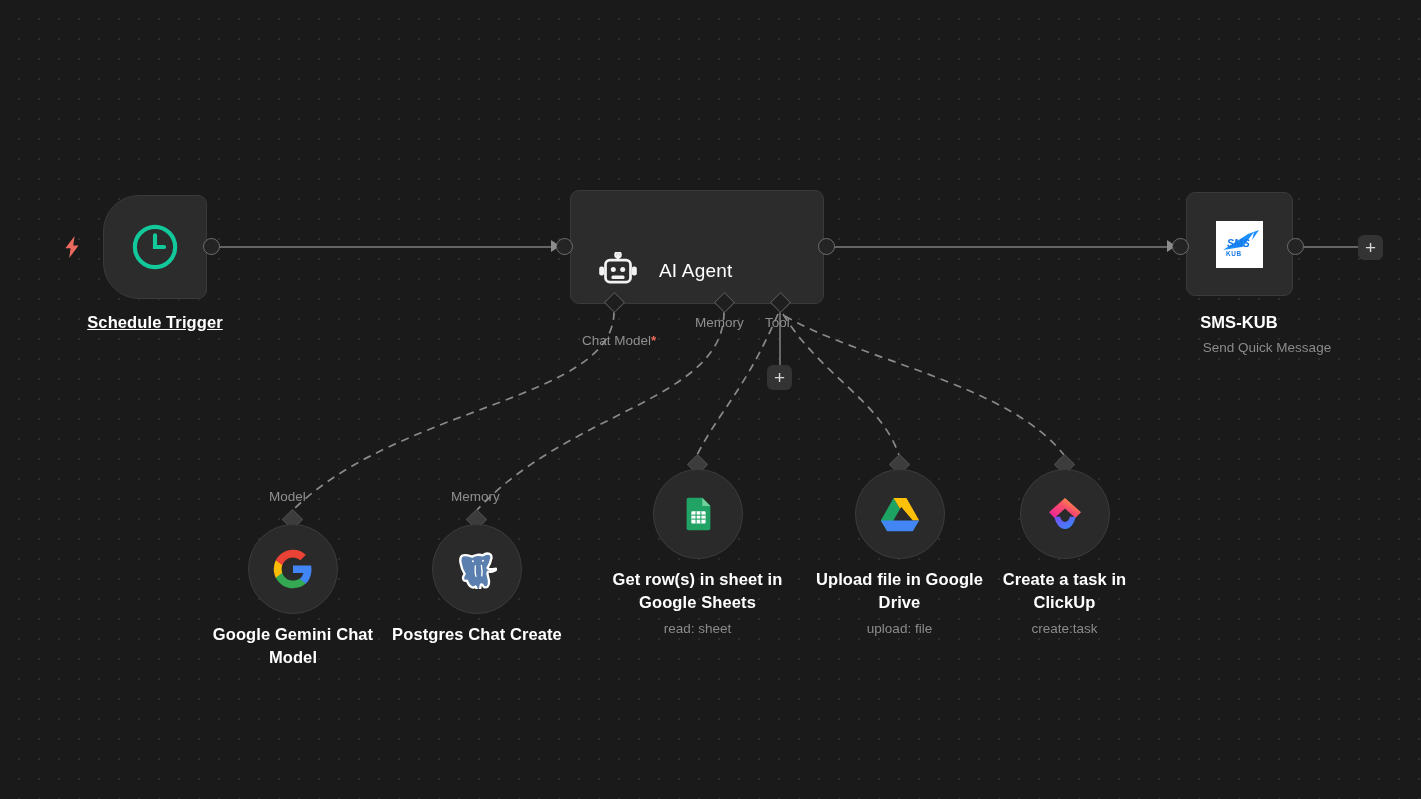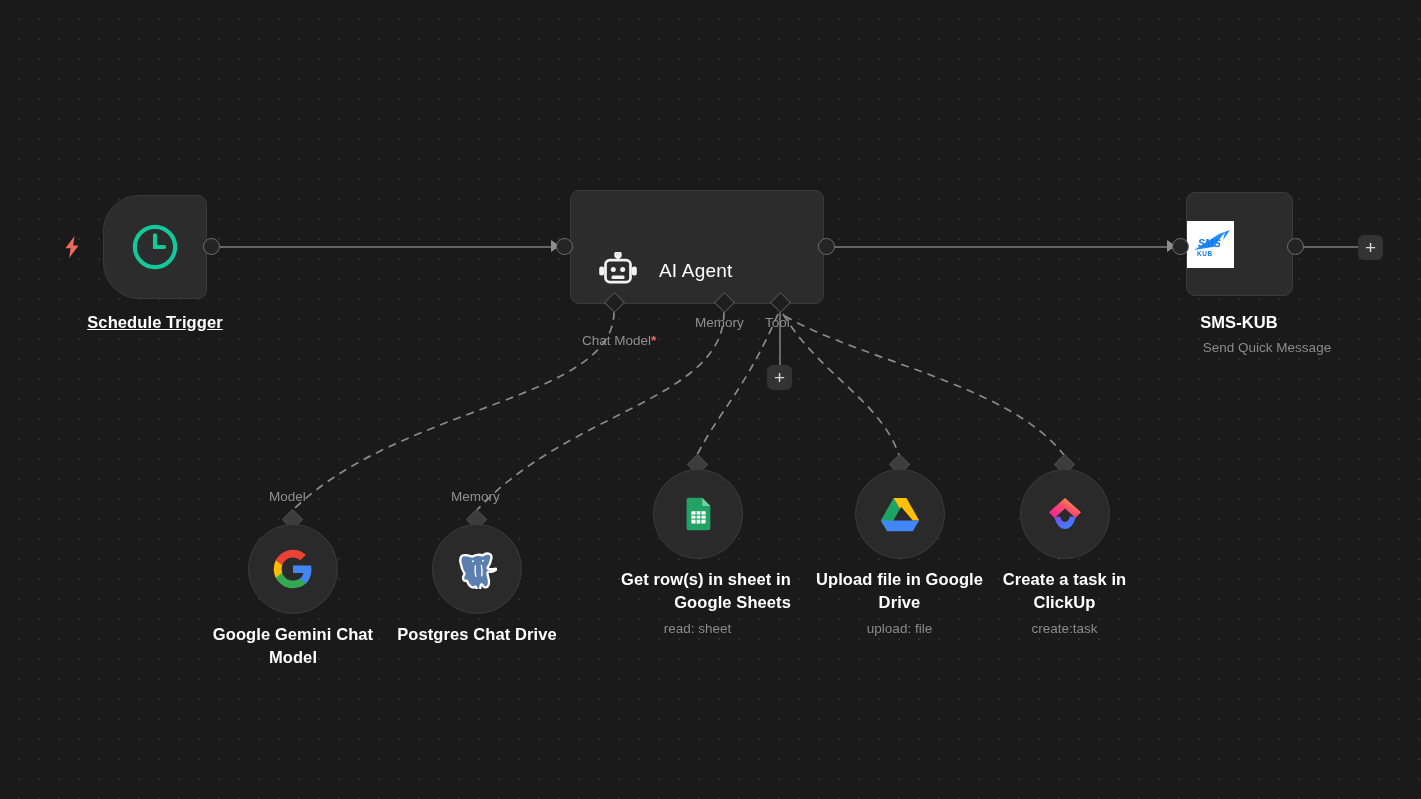--- a/index.html
+++ b/index.html
@@ -189,21 +189,21 @@
   </div>
 
   <div class="diamond hollow" style="left:717px; top:295px;"></div>
   <div class="port-label" style="left:695px; top:315px;">Memory</div>
 
   <div class="diamond hollow" style="left:773px; top:295px;"></div>
   <div class="port-label" style="left:765px; top:315px;">Tool</div>
 
   <div class="plus-btn" style="left:767px; top:365px;">+</div>
 
-  <div class="node rect-node" style="left:1186px; top:192px; width:107px; height:104px; justify-content:flex-start;">
+  <div class="node rect-node" style="left:1186px; top:192px; width:107px; height:104px; justify-content:center;">
     <span class="sms-tile">
       <svg width="43" height="40" viewBox="0 0 43 40">
         <path d="M5 26 L30 10 L41 6 L30 22 Z" fill="#1e8fff"></path>
         <path d="M7 30 L26 30 L33 21 L36 8 L24 24 Z" fill="#ffffff"></path>
         <text x="9" y="23" font-family="Liberation Sans, sans-serif" font-size="10.5" font-weight="bold" font-style="italic" fill="#1578e8">SMS</text>
         <text x="8" y="31.5" font-family="Liberation Sans, sans-serif" font-size="6.4" font-weight="bold" fill="#1578e8" letter-spacing="0.6">KUB</text>
       </svg>
     </span>
   </div>
   <div class="io-arrow" style="left:1167px; top:240px;"></div>
@@ -239,39 +239,39 @@
           <circle cx="17.5" cy="13.5" r="1.1"></circle>
           <circle cx="28.5" cy="12.8" r="1.1"></circle>
         </g>
         <g stroke="#ffffff" stroke-width="1.5" fill="none" stroke-linecap="round">
           <path d="M20.2 18.5c-.4 4.5-.2 9 .6 11.5"></path>
           <path d="M26.8 18c.8 4 .9 8.5.5 11.5"></path>
         </g>
       </svg>
     </span>
   </div>
-  <div class="nlabel" style="left:392px; top:623px; width:170px;">Postgres Chat Drive</div>
+  <div class="nlabel" style="left:392px; top:623px; width:170px;">Postgres Chat Create</div>
 
   <div class="diamond" style="left:690px; top:457px;"></div>
   <div class="node circ-node" style="left:653px; top:469px; width:90px; height:90px;">
     <span class="icon-wrap">
       <svg width="38" height="38" viewBox="0 0 40 40">
         <path d="M10 3 h14.5 L33 11.5 V35 a2 2 0 0 1-2 2 H10 a2 2 0 0 1-2-2 V5 a2 2 0 0 1 2-2z" fill="#21a366"></path>
         <path d="M24.5 3 L33 11.5 H24.5 Z" fill="#6fd19b"></path>
         <rect x="13" y="17" width="15" height="13" rx="1" fill="#ffffff"></rect>
         <g stroke="#21a366" stroke-width="1.15">
           <line x1="13" y1="21.2" x2="28" y2="21.2"></line>
           <line x1="13" y1="25.4" x2="28" y2="25.4"></line>
           <line x1="18" y1="17" x2="18" y2="30"></line>
           <line x1="23" y1="17" x2="23" y2="30"></line>
         </g>
       </svg>
     </span>
   </div>
-  <div class="nlabel" style="left:604px; top:568px; width:187px;text-align:right;">Get row(s) in sheet in Google Sheets</div>
+  <div class="nlabel" style="left:604px; top:568px; width:187px;">Get row(s) in sheet in Google Sheets</div>
   <div class="nsub" style="left:604px; top:620px; width:187px;">read: sheet</div>
 
   <div class="diamond" style="left:892px; top:457px;"></div>
   <div class="node circ-node" style="left:855px; top:469px; width:90px; height:90px;">
     <span class="icon-wrap">
       <svg width="40" height="36" viewBox="0 0 40 36">
         <path d="M13.6 2 L26.4 2 L39.2 24.4 L32.8 24.4 Z" fill="#ffc107"></path>
         <path d="M13.6 2 L0.8 24.4 L7.2 35.3 L20 12.9 Z" fill="#1da462"></path>
         <path d="M0.8 24.4 L39.2 24.4 L32.8 35.3 L7.2 35.3 Z" fill="#4285f4"></path>
         <path d="M13.6 2 L20 12.9 L26.4 2 Z" fill="#ffc107"></path>

